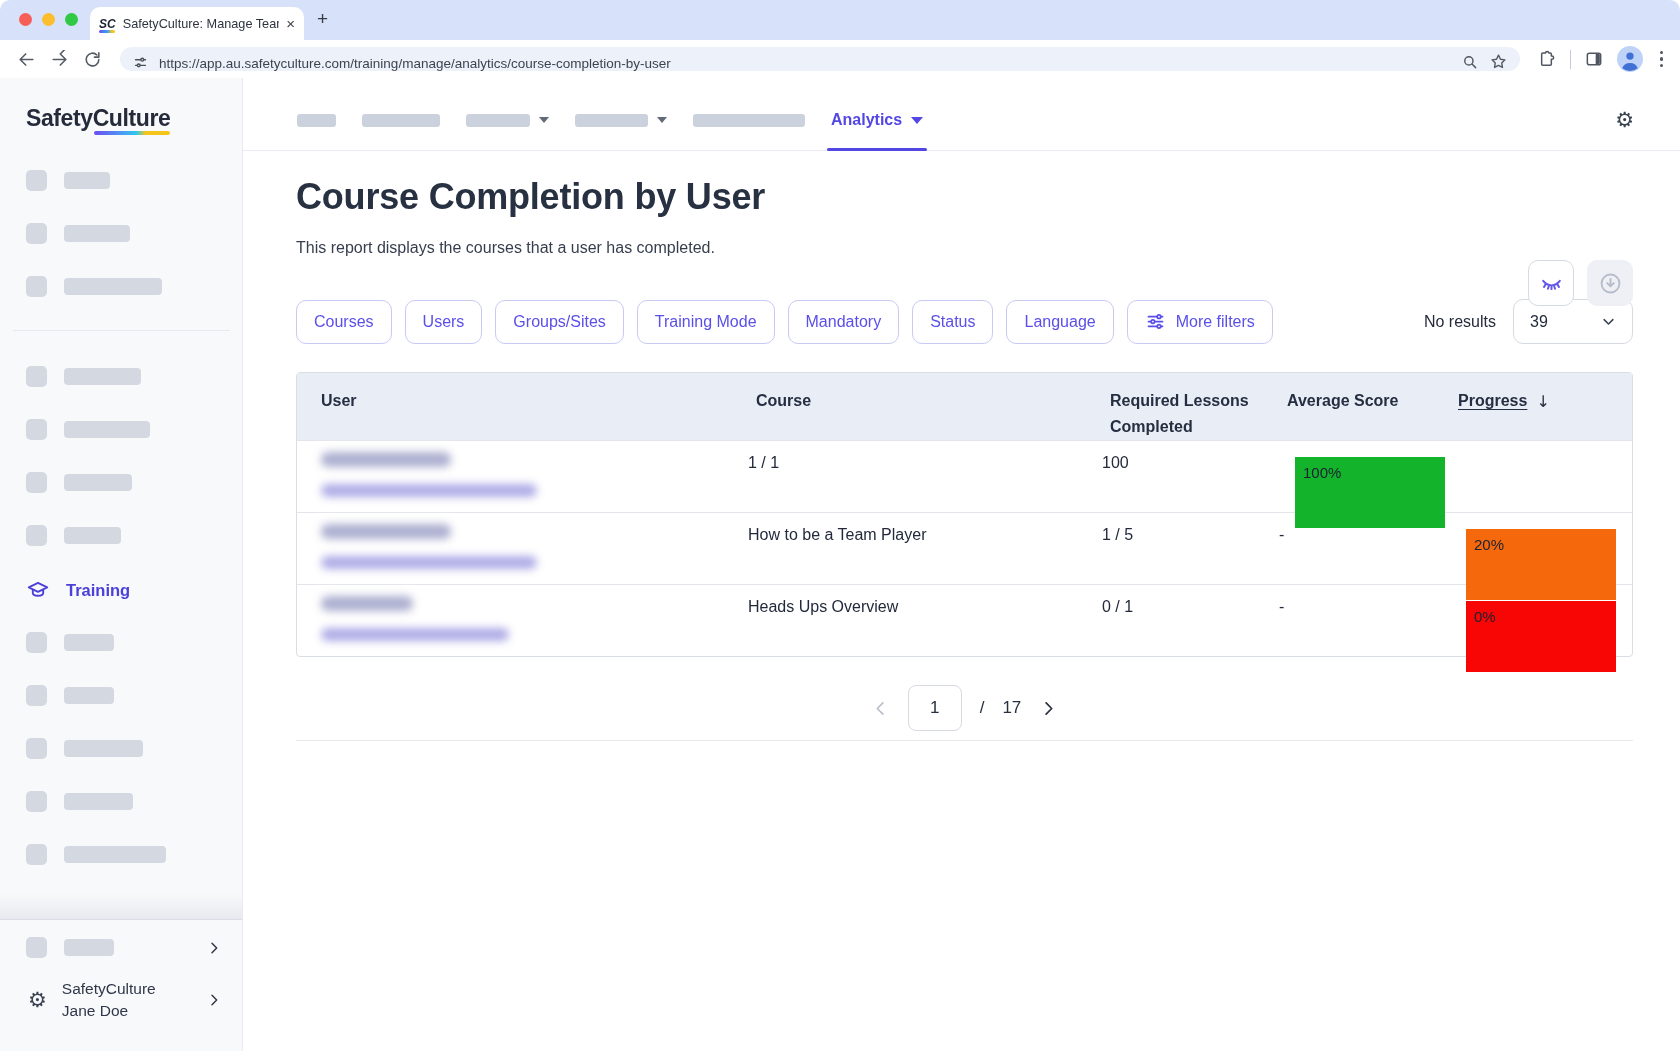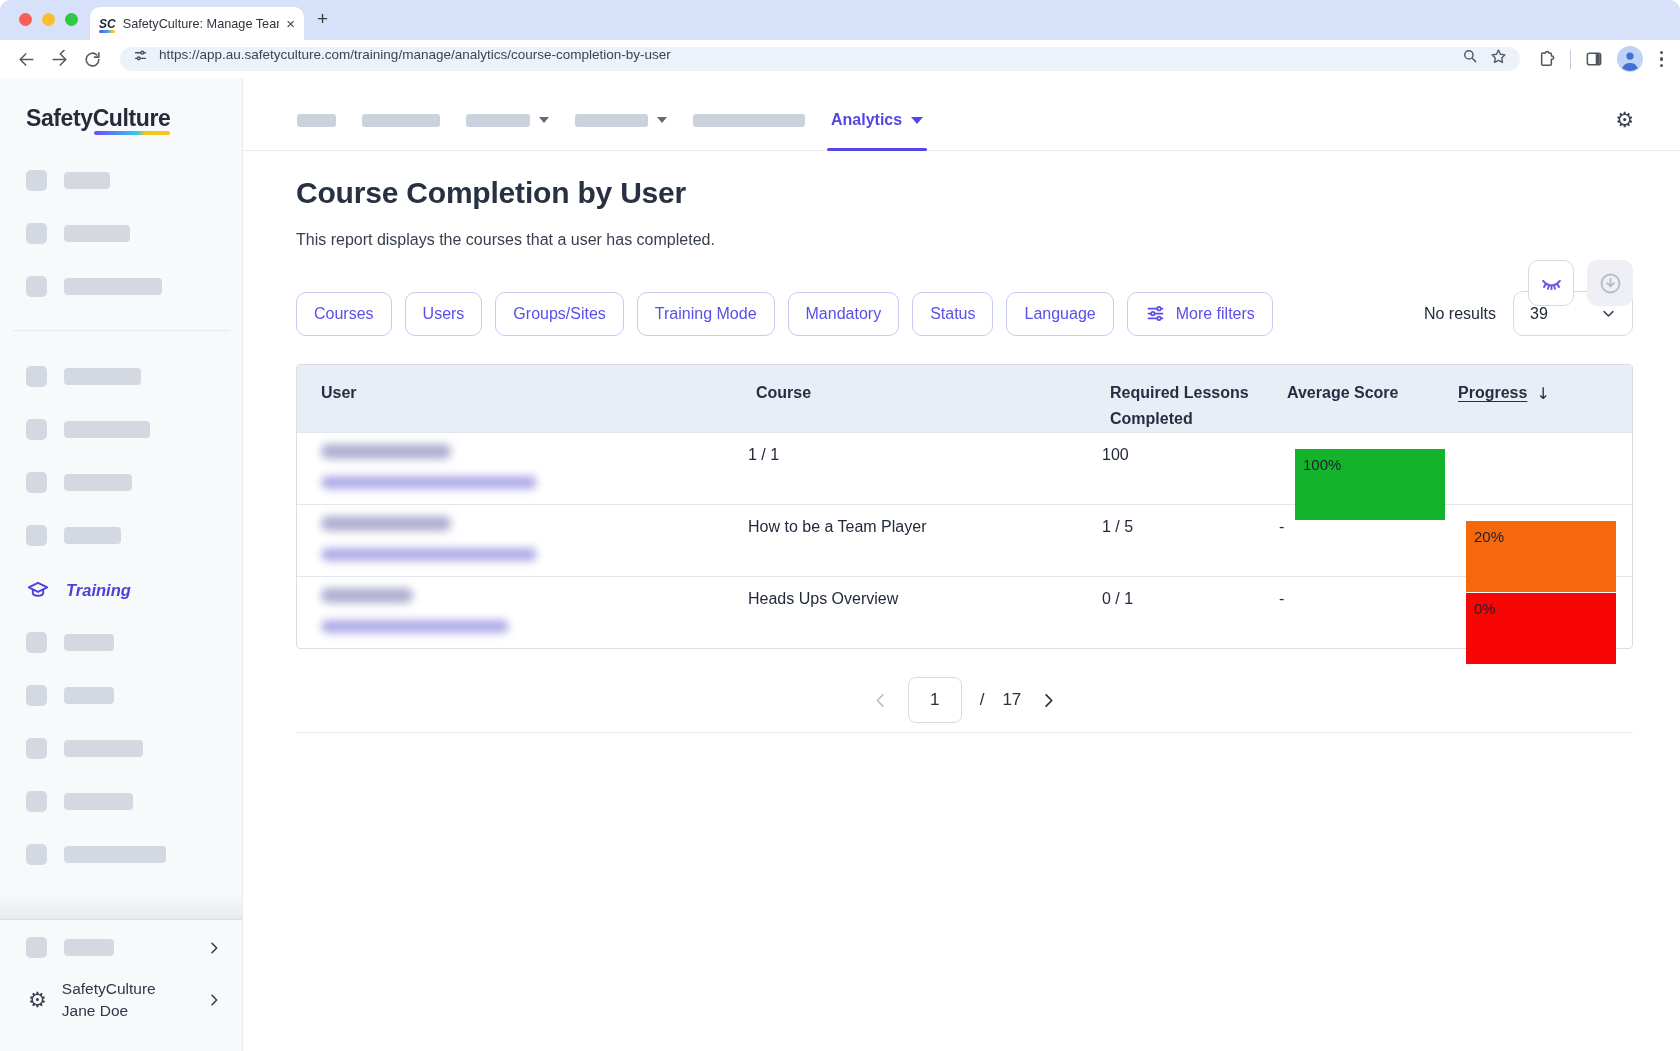--- a/index.html
+++ b/index.html
@@ -16,36 +16,36 @@
   .favicon::after { content:''; position:absolute; left:0; right:1px; bottom:-3px; height:2.5px;
          background: linear-gradient(90deg,#6b4df2,#38a8f0 55%,#f6c51b 80%); border-radius: 2px; }
   .tab-title { flex: 1; font-size: 12.7px; color: #2e333d; white-space: nowrap; overflow: hidden; }
   .tab-close { font-size: 15px; color: #3e434c; line-height: 1; }
   .newtab { position: absolute; left: 317px; top: 8px; font-size: 19px; color: #373c45; font-weight: 400; }
 
   .toolbar { height: 38px; background: #fff; display: flex; align-items: center; padding: 0 13px; gap: 7px; }
   .nav-btn { width: 26px; height: 26px; display: flex; align-items: center; justify-content: center; }
   .nav-btn svg { width: 19px; height: 19px; }
   .urlbar { flex: 1; height: 24px; margin-left: 8px; background: #edf1f9; border-radius: 14px;
-            display: flex; align-items: flex-start; padding: 0 12px; gap: 10px; }
+            display: flex; align-items: flex-end; padding: 0 12px; gap: 10px; }
   .url-text { flex: 1; font-size: 13.5px; color: #3d4450; white-space: nowrap; overflow: hidden; }
   .toolbar-right { display: flex; align-items: center; gap: 13px; margin-left: 10px; }
   .sep { width: 1px; height: 19px; background: #c3cbd9; }
   .avatar { width: 26px; height: 26px; }
   .kebab { display: flex; flex-direction: column; gap: 3px; padding: 0 4px; }
   .kebab i { width: 3.5px; height: 3.5px; border-radius: 50%; background: #50565f; }
 
   
   .app { display: flex; height: 973px; }
   .sidebar { width: 243px; background: #f8f9fb; border-right: 1px solid #e8eaef; position: relative; flex-shrink: 0; }
   .logo { margin: 27px 0 0 26px; font-size: 23px; font-weight: 800; color: #252b3a; letter-spacing: -0.4px; }
   .logo-c { position: relative; }
   .logo-c::after { content:''; position:absolute; left:1px; right:0; bottom:-4px; height:4px; border-radius:2px;
        background: linear-gradient(90deg,#6b4df2 0%,#4a9df2 38%,#30c8ec 56%,#f6c51b 68%,#f6c51b 100%); }
-  .snav { margin-top: 38px; font-style: italic; }
+  .snav { margin-top: 38px; }
   .snav-item { display: flex; align-items: center; gap: 17px; height: 21px; margin: 0 0 32px 26px; }
   .ph-sq { width: 21px; height: 21px; border-radius: 5px; background: #d4d9e1; flex-shrink: 0; }
   .ph-bar { height: 17px; border-radius: 4px; background: #d4d9e1; }
   .sdivider { height: 1px; background: #e7e9ee; margin: 33px 12px 35px 13px; }
   .training { display: flex; align-items: center; gap: 16px; height: 24px; margin: 0 0 30px 26px;
               color: #4c40da; font-size: 16.5px; font-weight: 600; }
   .training svg { width: 24px; height: 24px; }
   .sidebar-bottom { position: absolute; left: 0; right: 0; bottom: 0; height: 132px;
                     border-top: 1px solid #e4e7ec; background: #f8f9fb; }
   .sidebar-bottom::before { content:''; position:absolute; top:-26px; left:0; right:0; height:26px;
@@ -66,21 +66,21 @@
   .caret { width: 0; height: 0; border-left: 5.5px solid transparent; border-right: 5.5px solid transparent;
            border-top: 6.5px solid #626a77; }
   .analytics-tab { position: relative; height: 100%; display: flex; align-items: center; gap: 9px;
                    color: #5347e4; font-size: 16px; font-weight: 600; }
   .analytics-tab::after { content:''; position: absolute; left: -4px; right: -4px; bottom: -1px; height: 3px;
                    background: #5347e4; border-radius: 2px; }
   .caret-accent { border-top-color: #5347e4; border-left-width: 6px; border-right-width: 6px; border-top-width: 7px; }
   .topnav-gear { margin-left: auto; margin-right: 52px; font-size: 21px; color: #39424f; line-height: 1; }
 
   .page { padding: 0 53px; position: relative; }
-  .page-title { margin-top: 25px; font-size: 30px; font-weight: 700; color: #273142; letter-spacing: -0.2px; }
+  .page-title { margin-top: 25px; font-size: 36px; font-weight: 700; color: #273142; letter-spacing: -0.2px; }
   .page-desc { margin-top: 21px; font-size: 16px; color: #363e4e; }
   .actions { position: absolute; top: 84px; right: 53px; display: flex; gap: 13px; }
   .action-btn { width: 46px; height: 46px; border-radius: 10px; display: flex; align-items: center; justify-content: center; }
   .action-eye { background: #fff; border: 1px solid #d5dae4; }
   .action-dl { background: #eef0f6; border: 1px solid #eef0f6; }
   .action-btn svg { width: 25px; height: 25px; }
 
   .filters { margin-top: 42px; display: flex; align-items: center; }
   .chips { display: flex; gap: 13px; }
   .chip { height: 44px; padding: 0 17px; border: 1px solid #c8caf3; border-radius: 10px; background: #fff;

